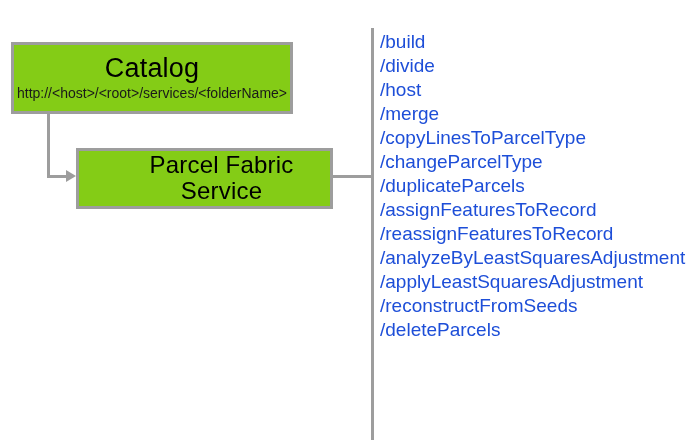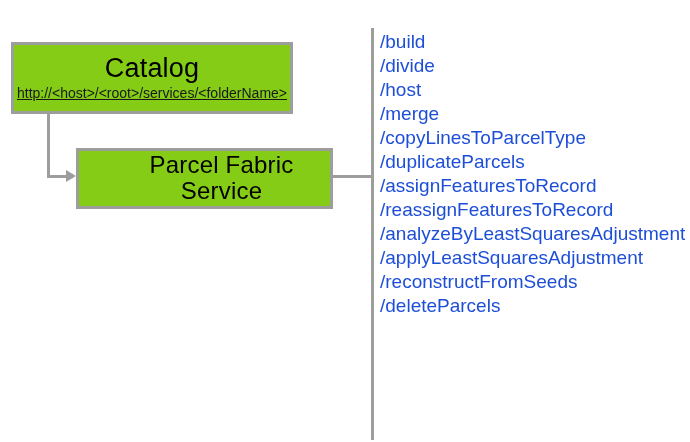--- a/index.html
+++ b/index.html
@@ -35,21 +35,20 @@
     text-align: center;
   }
   .node .node-title {
     color: #000000;
     letter-spacing: 0.2px;
     line-height: 1.05;
   }
   .node .node-sub {
     color: #1a1a1a;
     line-height: 1.1;
-    text-decoration: underline;
   }
 
   #catalog-node {
     left: 11px;
     top: 42px;
     width: 282px;
     height: 72px;
   }
   #catalog-node .node-title {
     font-size: 27px;
@@ -157,20 +156,21 @@
   <div id="conn-arrow"></div>
   <div class="connector" id="conn-ops"></div>
   <div id="ops-rail"></div>
 
   <ul id="ops-list">
       <li>/build</li>
       <li>/divide</li>
       <li>/host</li>
       <li>/merge</li>
       <li>/copyLinesToParcelType</li>
+      <li>/changeParcelType</li>
       <li>/duplicateParcels</li>
       <li>/assignFeaturesToRecord</li>
       <li>/reassignFeaturesToRecord</li>
       <li>/analyzeByLeastSquaresAdjustment</li>
       <li>/applyLeastSquaresAdjustment</li>
       <li>/reconstructFromSeeds</li>
       <li>/deleteParcels</li>
     </ul>
 
 </div>

